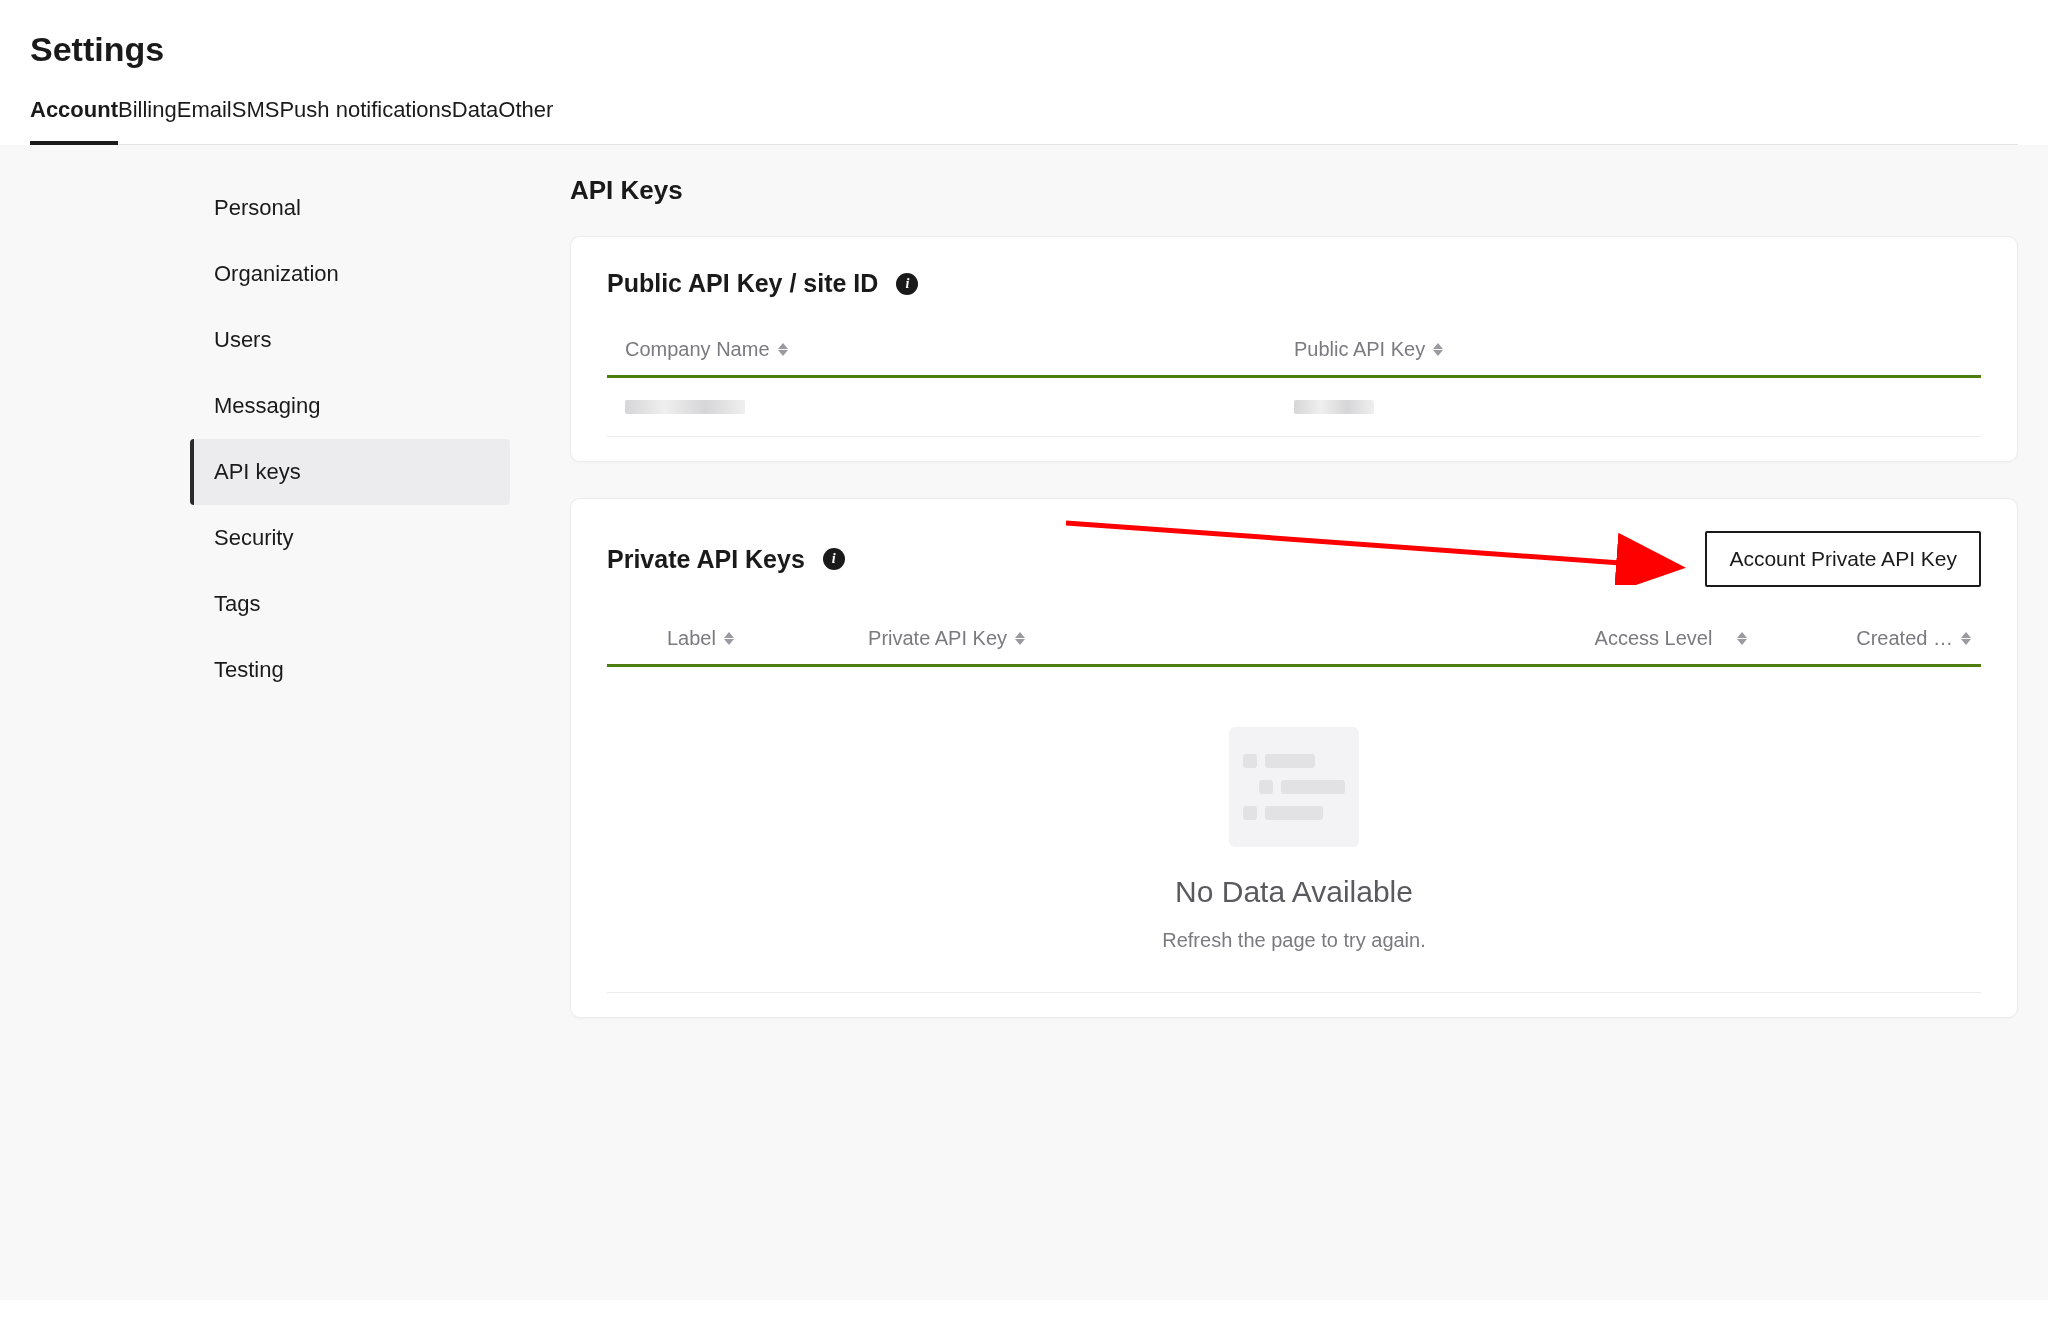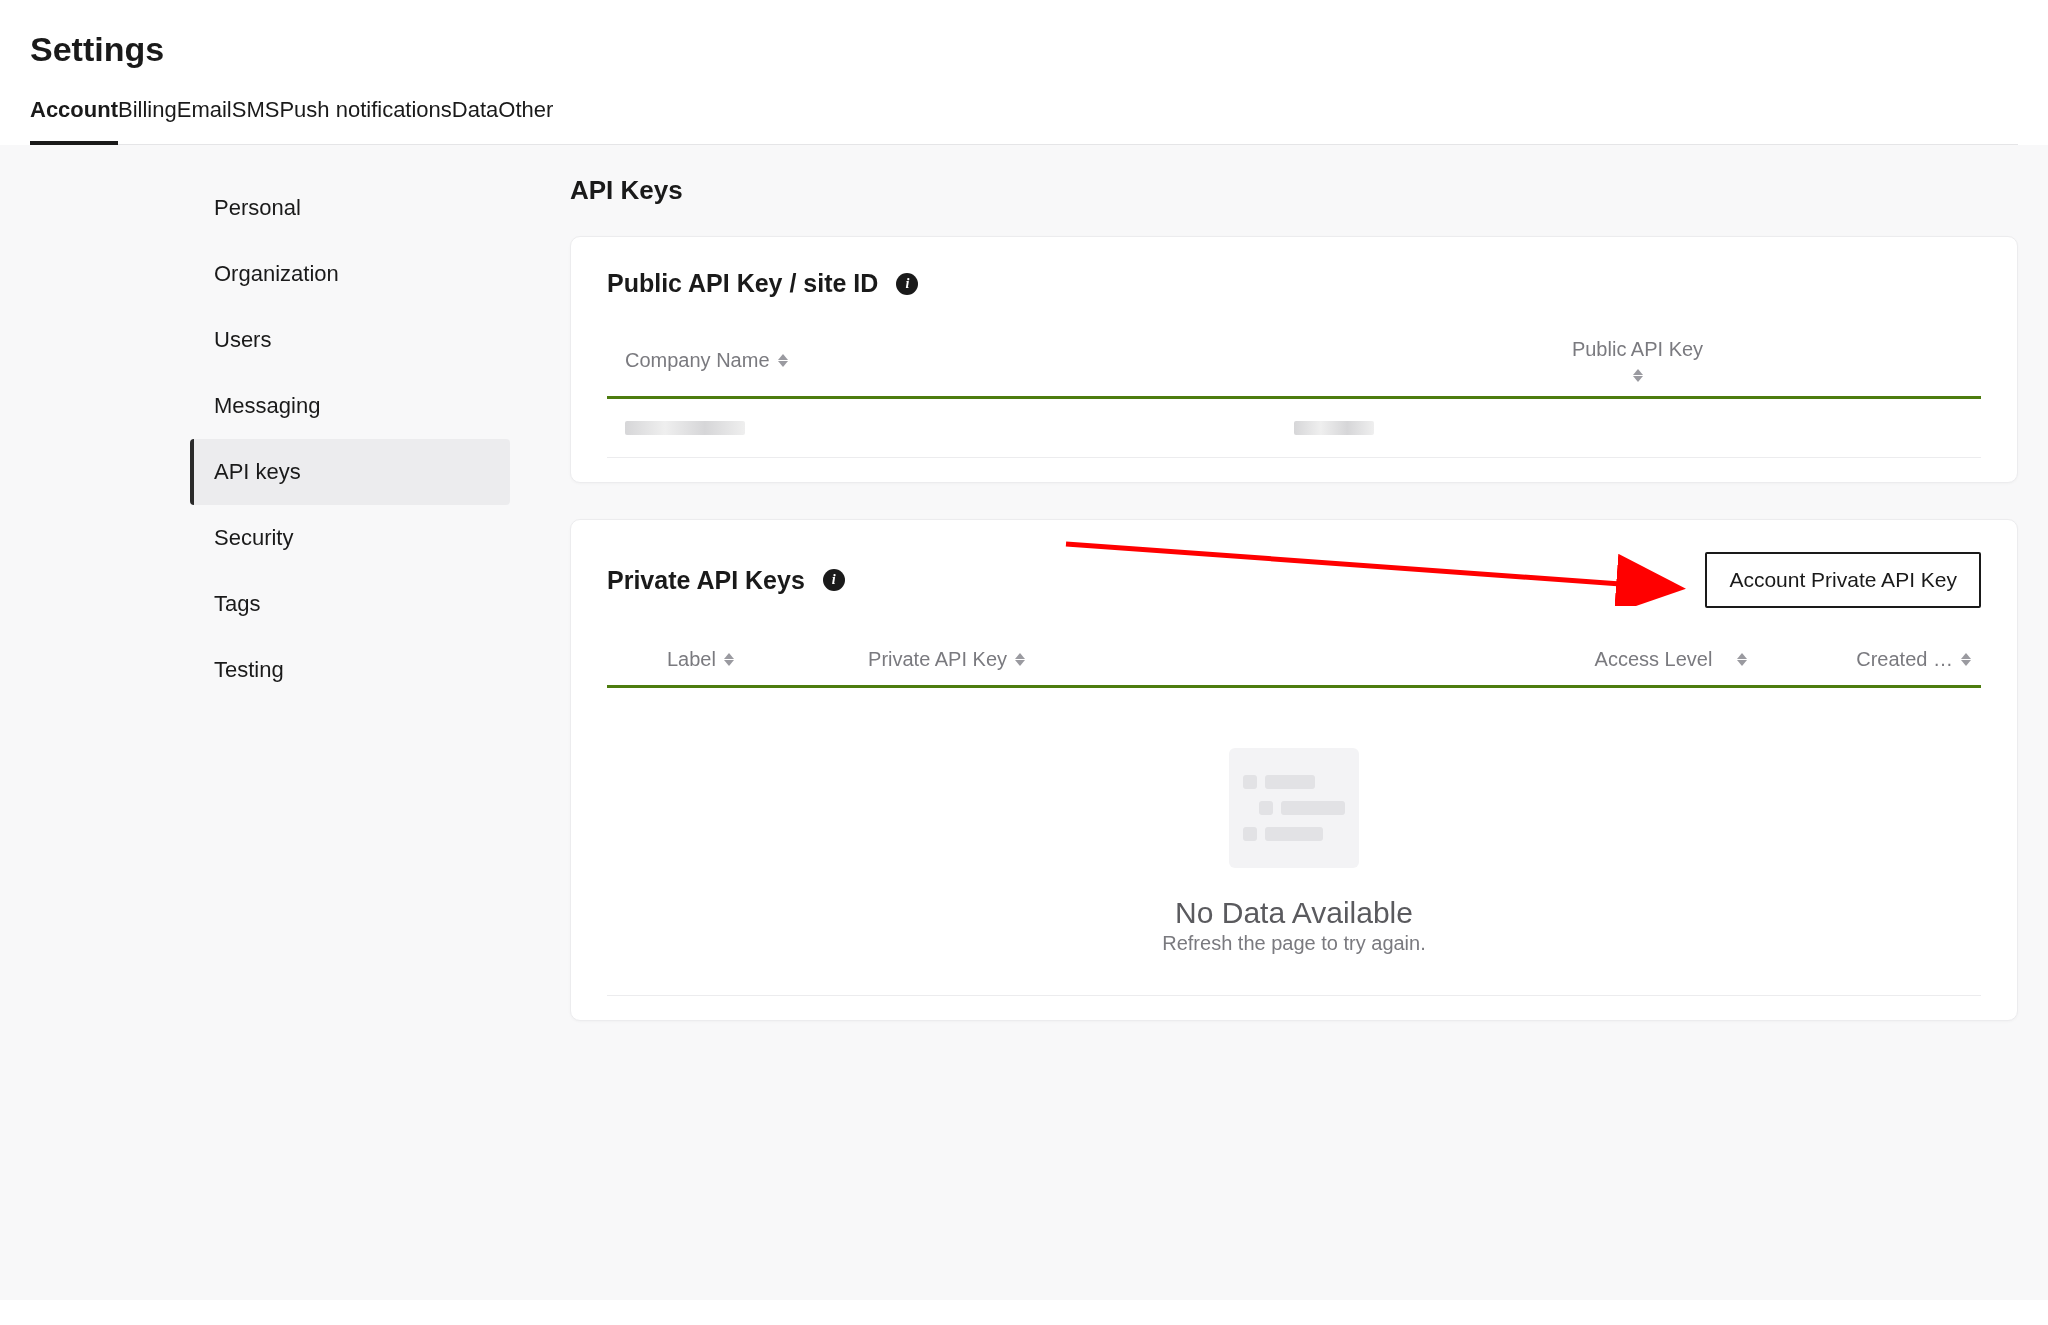--- a/index.html
+++ b/index.html
@@ -145,21 +145,21 @@
     display: flex;
     padding: 22px 0;
     border-bottom: 1px solid #ececee;
   }
   .redacted {
     background: linear-gradient(90deg,#d6d6d8,#efefef,#d6d6d8,#efefef);
     height: 14px;
     border-radius: 2px;
   }
   .public-col-name { width: 50%; padding-left:18px;}
-  .public-col-key { width: 50%; flex-direction: column; }
+  .public-col-key { width: 50%; }
   .priv-col-label { width: 19%; padding-left:60px;}
   .priv-col-key { width: 42%; }
   .priv-col-access { width: 22%; text-align:right; justify-content:flex-end;gap:25px;}
   .priv-col-created { width: 17%; text-align:right; justify-content:flex-end; padding-right:10px;}
   .empty-state {
     display:flex;
     flex-direction:column;
     align-items:center;
     padding: 60px 0 40px 0;
   }
@@ -176,21 +176,21 @@
     gap:12px;
     padding: 18px 14px;
   }
   .ill-row { display:flex; align-items:center; gap:8px;}
   .ill-dot { width:14px; height:14px; background:#e2e2e5; border-radius:3px;}
   .ill-bar { height:14px; background:#e2e2e5; border-radius:3px;}
   .empty-title {
     font-size: 30px;
     color: #5a5a5e;
     font-weight: 400;
-    margin-bottom: 2px;
+    margin-bottom: 20px;
   }
   .empty-sub {
     font-size: 20px;
     color: #7a7a7f;
   }
   .arrow-annotation {
     position: absolute;
     pointer-events: none;
   }
 </style>

